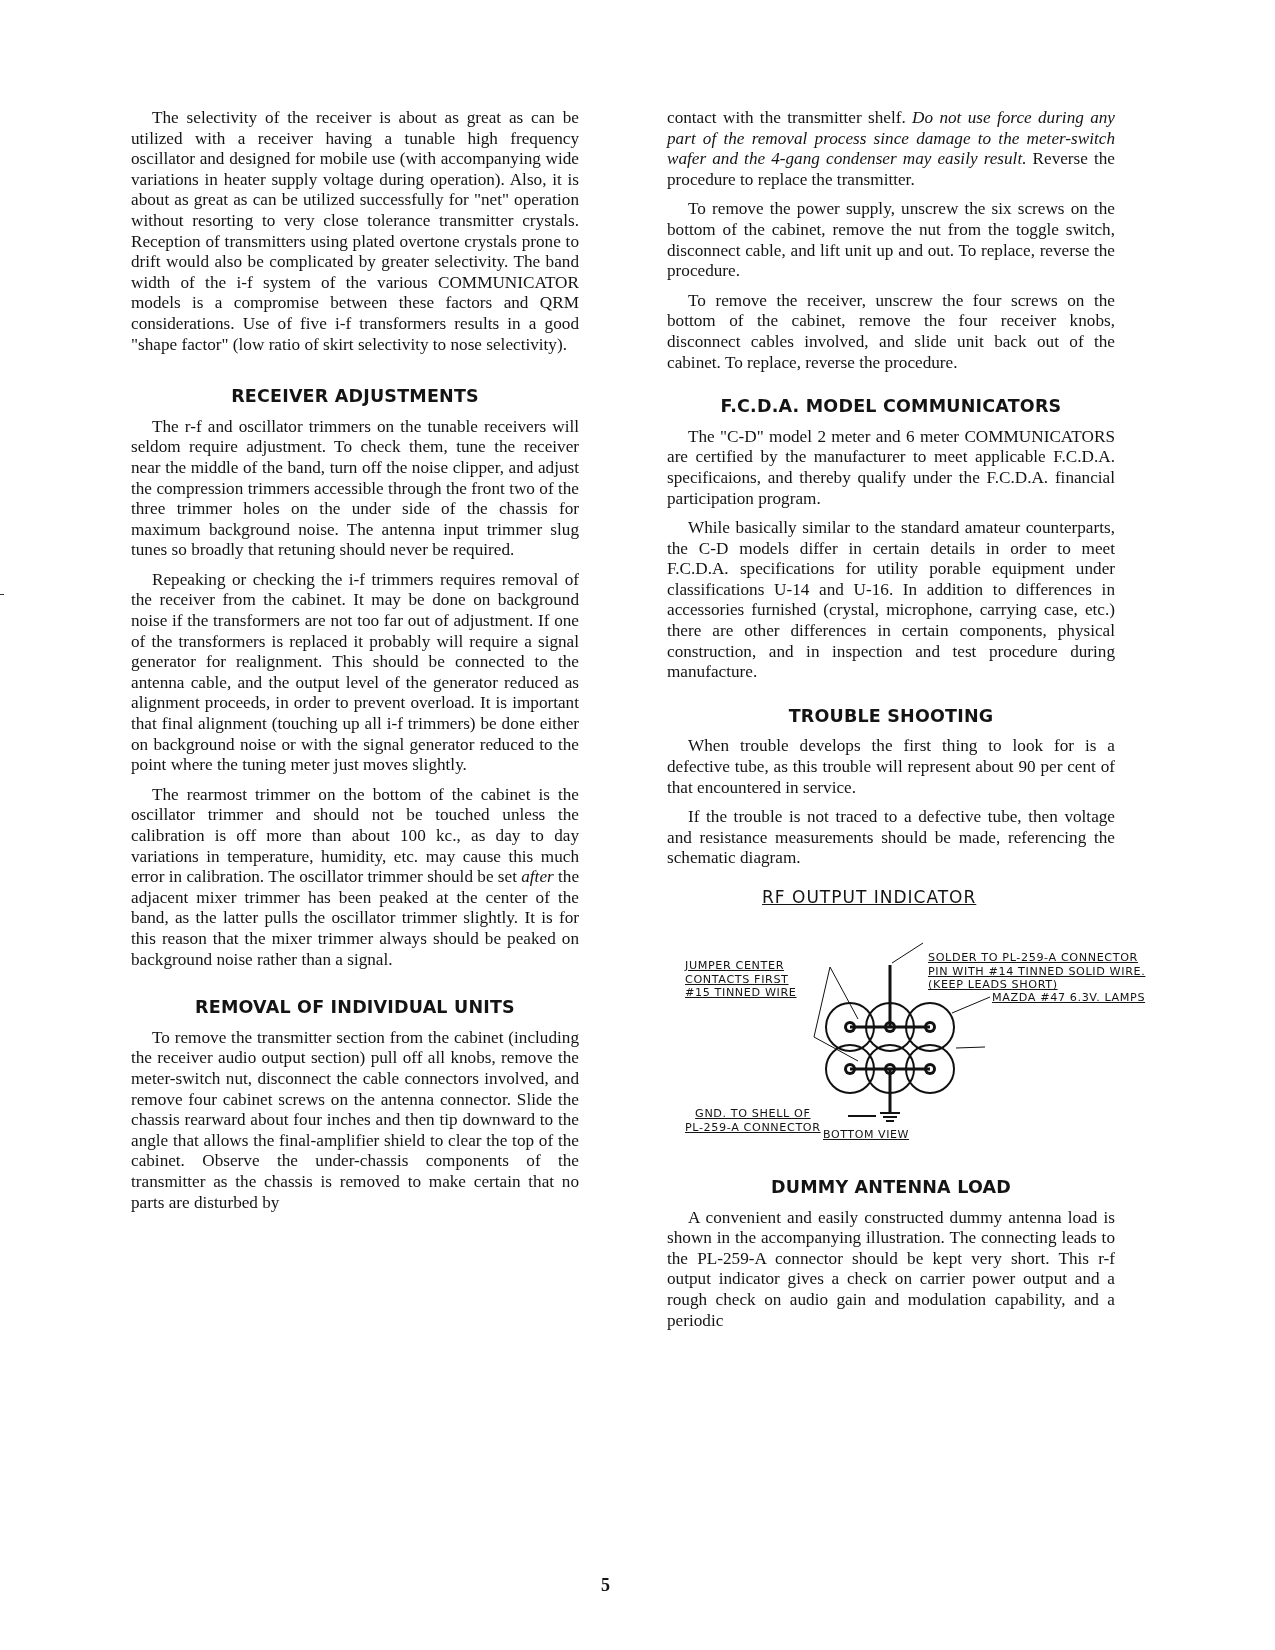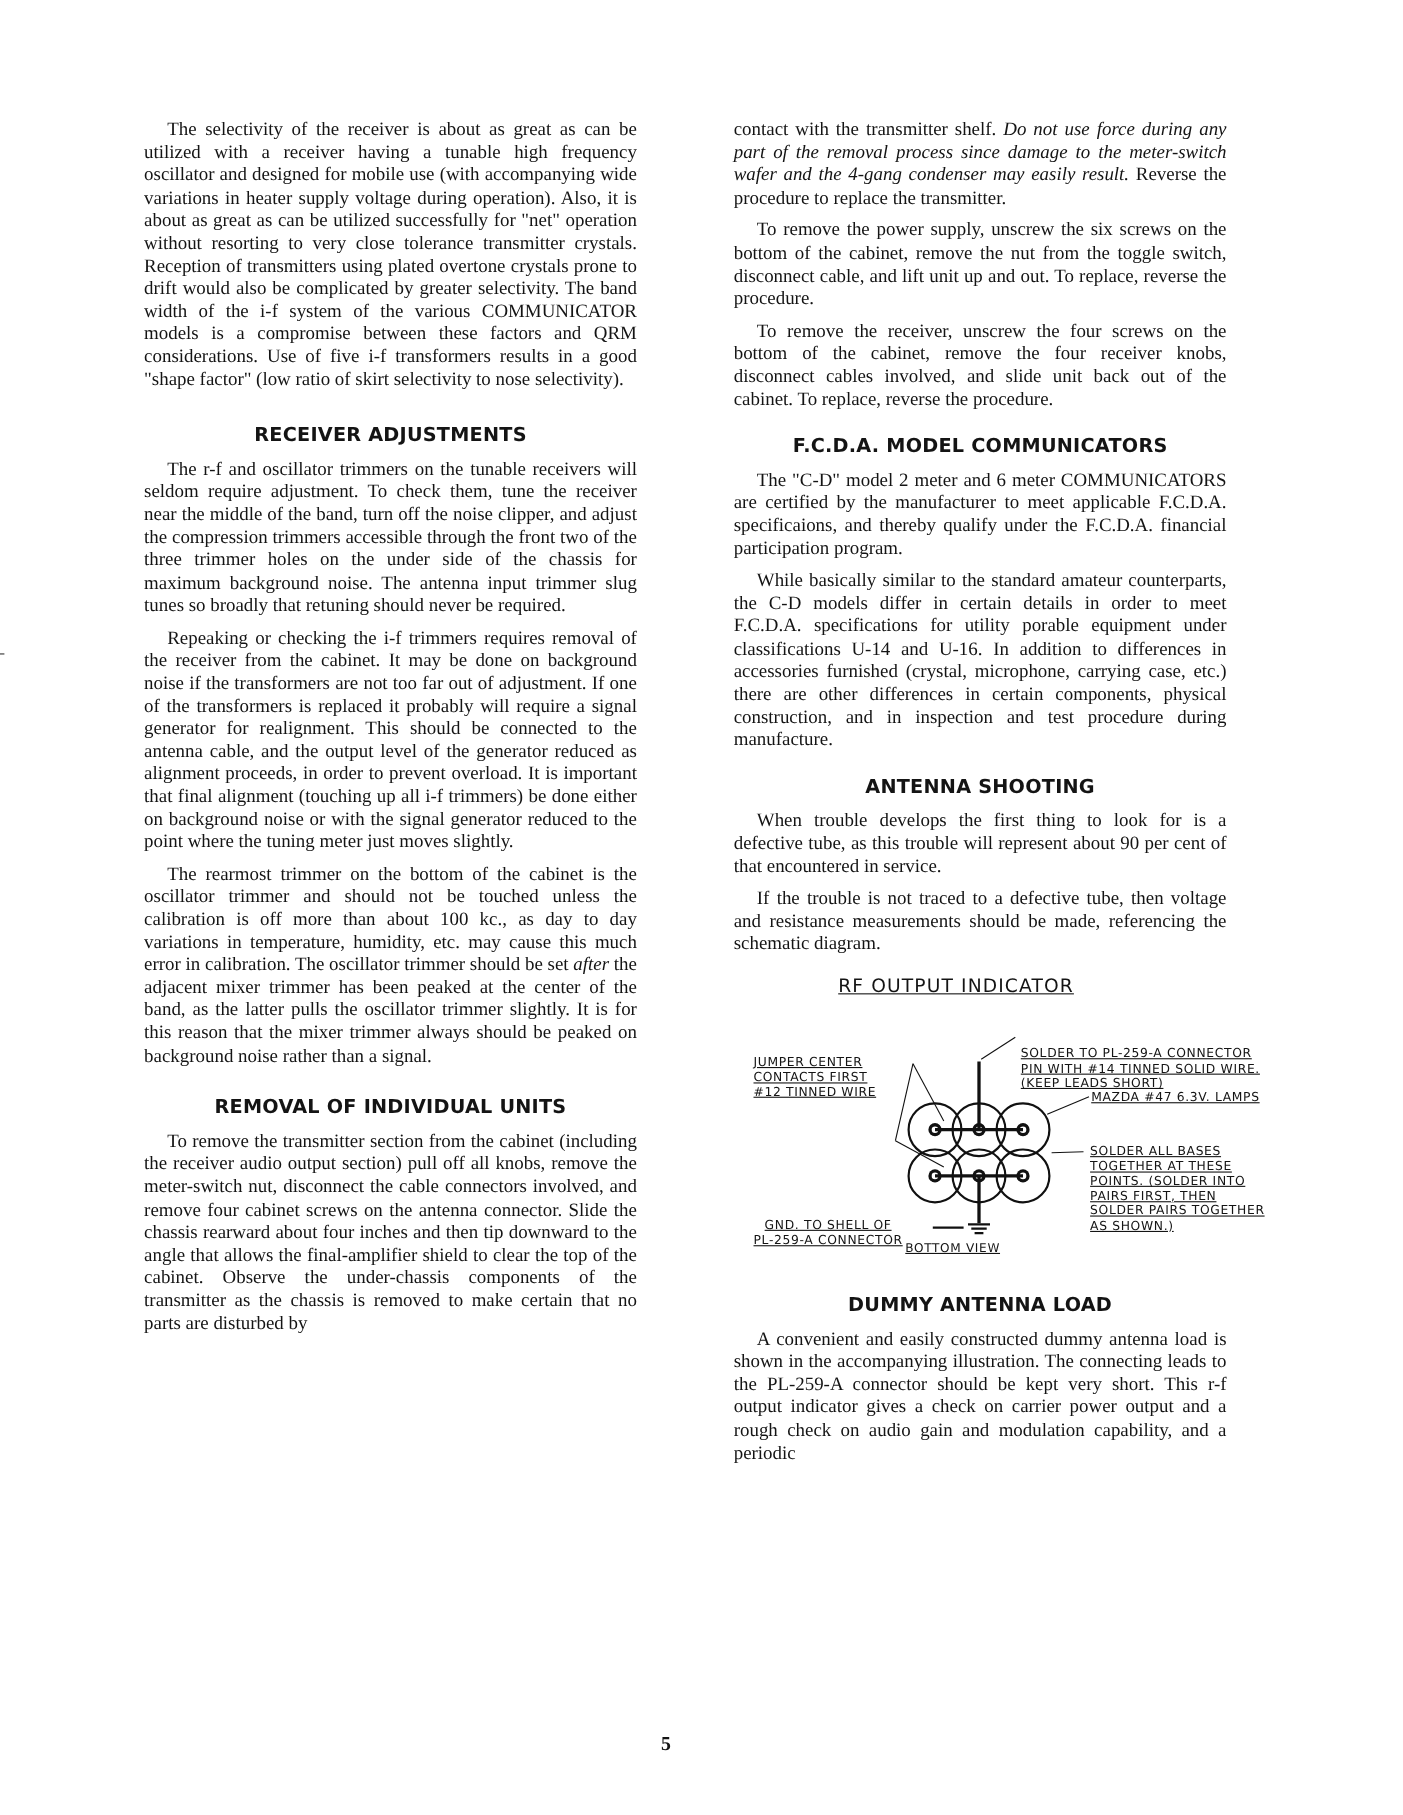--- a/index.html
+++ b/index.html
@@ -50,21 +50,21 @@
     <p>To remove the receiver, unscrew the four screws on the bottom of the cabinet, remove the four receiver knobs, disconnect cables involved, and slide unit back out of the cabinet. To replace, reverse the procedure.</p>
   </section>
   <div class="gap" style="height:14px"></div>
   <section>
     <h2>F.C.D.A. MODEL COMMUNICATORS</h2>
     <p>The "C-D" model 2 meter and 6 meter COMMUNICATORS are certified by the manufacturer to meet applicable F.C.D.A. specificaions, and thereby qualify under the F.C.D.A. financial participation program.</p>
     <p>While basically similar to the standard amateur counterparts, the C-D models differ in certain details in order to meet F.C.D.A. specifications for utility porable equipment under classifications U-14 and U-16. In addition to differences in accessories furnished (crystal, microphone, carrying case, etc.) there are other differences in certain components, physical construction, and in inspection and test procedure during manufacture.</p>
   </section>
   <div class="gap" style="height:14px"></div>
   <section>
-    <h2>ANTENNA SHOOTING</h2>
+    <h2>TROUBLE SHOOTING</h2>
     <p>When trouble develops the first thing to look for is a defective tube, as this trouble will represent about 90 per cent of that encountered in service.</p>
     <p>If the trouble is not traced to a defective tube, then voltage and resistance measurements should be made, referencing the schematic diagram.</p>
   </section>
 
   <div class="figure" style="margin-top:18px;">
     <div class="fig-title">RF OUTPUT INDICATOR</div>
     <svg class="fig-svg" width="500" height="260" viewBox="0 0 500 260">
       <g stroke="#111" fill="none" stroke-width="2">
 
         <circle cx="210" cy="140" r="24"></circle>
@@ -110,36 +110,28 @@
         <line x1="190" y1="80" x2="174" y2="150"></line>
         <line x1="174" y1="150" x2="218" y2="174"></line>
         <line x1="252" y1="76" x2="283" y2="56"></line>
         <line x1="312" y1="126" x2="350" y2="110"></line>
         <line x1="316" y1="161" x2="345" y2="160"></line>
       </g>
     </svg>
     <div class="lbl" style="left:45px; top:72px;">
       <div>JUMPER CENTER</div>
       <div>CONTACTS FIRST</div>
-      <div>#12 TINNED WIRE</div>
+      <div>#15 TINNED WIRE</div>
     </div>
     <div class="lbl" style="left:288px; top:64px;">
       <div>SOLDER TO PL-259-A CONNECTOR</div>
       <div>PIN WITH #14 TINNED SOLID WIRE.</div>
       <div>(KEEP LEADS SHORT)</div>
     </div>
     <div class="lbl" style="left:352px; top:104px;">MAZDA #47 6.3V. LAMPS</div>
-    <div class="lbl" style="left:351px; top:153px;">
-      <div>SOLDER ALL BASES</div>
-      <div>TOGETHER AT THESE</div>
-      <div>POINTS. (SOLDER INTO</div>
-      <div>PAIRS FIRST, THEN</div>
-      <div>SOLDER PAIRS TOGETHER</div>
-      <div>AS SHOWN.)</div>
-    </div>
     <div class="lbl" style="left:45px; top:220px;text-align:center;">
       <div>GND. TO SHELL OF</div>
       <div>PL-259-A CONNECTOR</div>
     </div>
     <div class="caption">BOTTOM VIEW</div>
   </div>
 
   <div class="gap" style="height:30px"></div>
   <section>
     <h2>DUMMY ANTENNA LOAD</h2>

